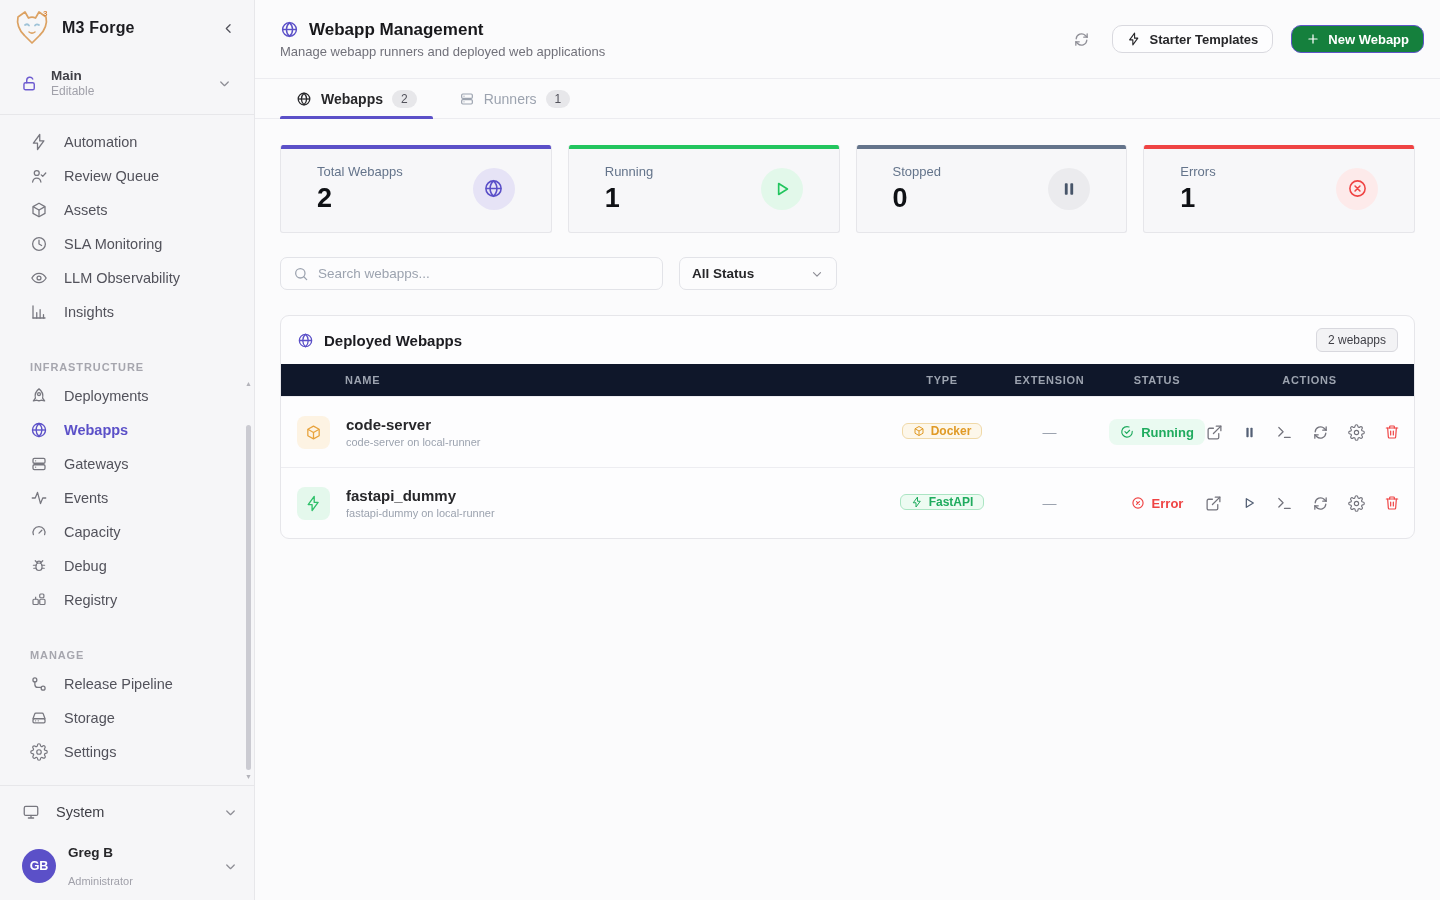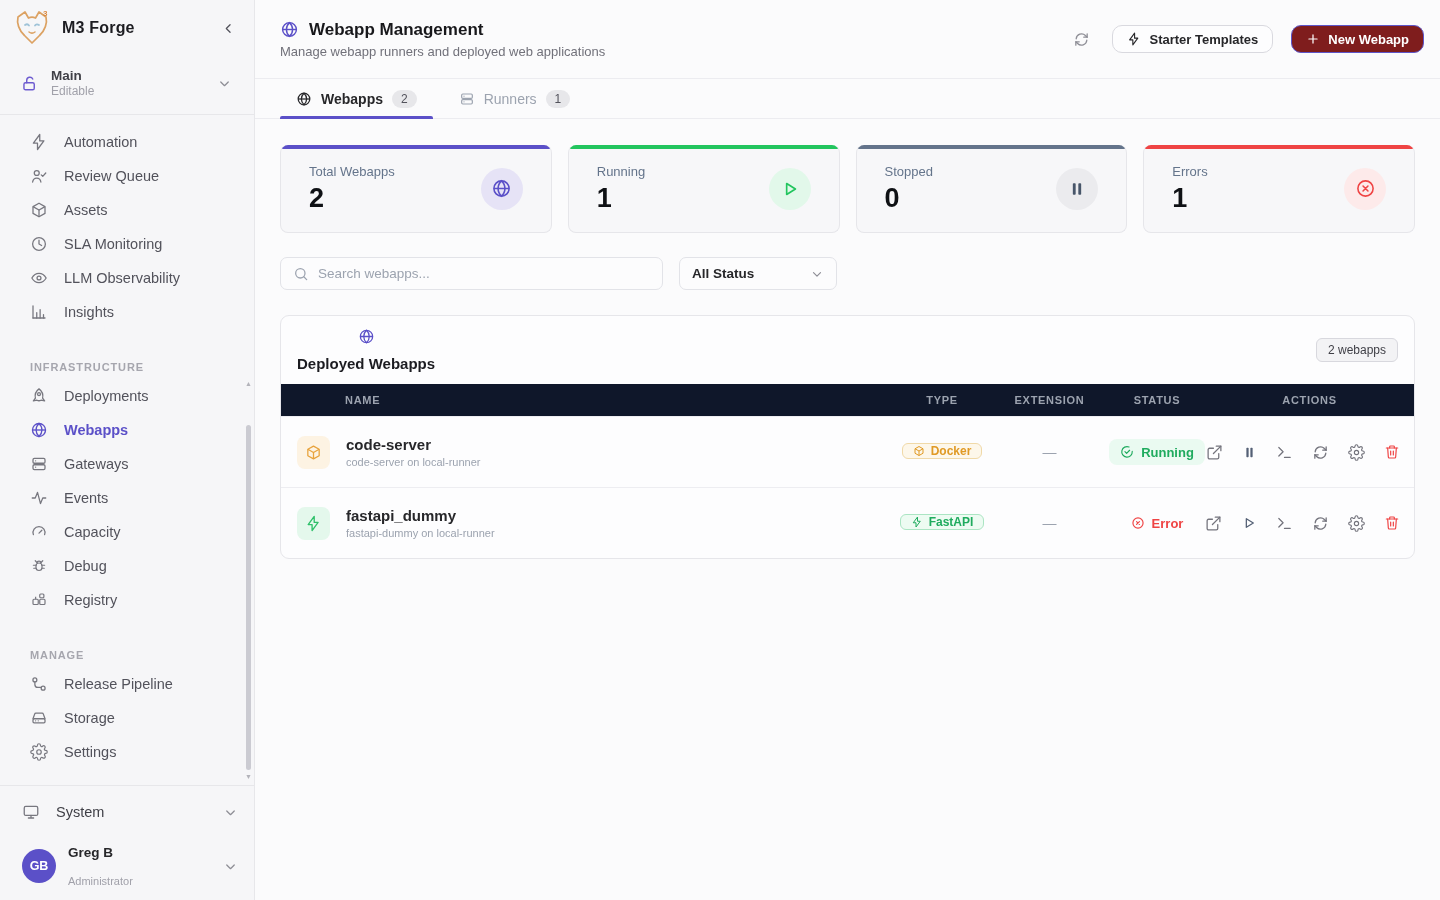--- a/index.html
+++ b/index.html
@@ -47,33 +47,33 @@
   .topbar { height:79px; display:flex; align-items:center; padding:0 16px 0 25px; border-bottom:1px solid #ececf0; }
   .title-block { flex:1; }
   .title-row { display:flex; align-items:center; gap:10px; }
   .title-globe { color:#5b50c8; }
   .page-title { font-size:17px; font-weight:bold; color:#18181b; }
   .page-subtitle { font-size:13px; color:#71717a; margin-top:4px; }
   .topbar-actions { display:flex; align-items:center; gap:18px; }
   .icon-btn { background:none; border:none; color:#8e8e96; cursor:pointer; display:flex; padding:4px; }
   .btn { display:inline-flex; align-items:center; gap:8px; height:28px; padding:0 14px; border-radius:10px; font-size:13px; font-weight:bold; cursor:pointer; font-family:inherit; }
   .btn-secondary { background:#fdfdfe; border:1px solid #d9d9df; color:#27272a; }
-  .btn-primary { background:#7f1d1d; border:1px solid #5e55c9; color:#fff; }
+  .btn-primary { background:#15803d; border:1px solid #5e55c9; color:#fff; }
 
   .tabs-bar { height:40px; display:flex; align-items:stretch; gap:10px; padding:0 25px; border-bottom:1px solid #ececf0; background:#fbfbfc; }
   .tab { position:relative; display:flex; align-items:center; gap:9px; padding:0 16px; font-size:14px; cursor:pointer; color:#9ca3af; }
   .tab .tab-ic { display:flex; color:#9ca3af; }
   .tab.active { color:#27272a; font-weight:bold; }
   .tab.active .tab-ic { color:#27272a; }
   .tab.active::after { content:""; position:absolute; left:0; right:0; bottom:-1px; height:3px; background:#5b50c8; border-radius:2px 2px 0 0; }
   .tab-badge { background:#e7e7ea; color:#52525b; font-size:12px; font-weight:normal; border-radius:999px; padding:2px 9px; }
 
   .content { padding:26px 25px; }
   .stats { display:grid; grid-template-columns:repeat(4,1fr); gap:16px; }
-  .stat-card { position:relative; height:88px; background:#f7f7f9; border:1px solid #e6e6ea; border-top-width:0; border-radius:8px; padding:15px 28px; display:flex; align-items:center; justify-content:space-between; overflow:hidden; }
+  .stat-card { position:relative; height:88px; background:#f7f7f9; border:1px solid #e6e6ea; border-top-width:0; border-radius:3px; padding:15px 36px; display:flex; align-items:center; justify-content:space-between; overflow:hidden; }
   .stat-card::before { content:""; position:absolute; top:0; left:0; right:0; height:4px; }
   .stat-card.purple::before { background:#5b50c8; }
   .stat-card.green::before  { background:#22c55e; }
   .stat-card.slate::before  { background:#64748b; }
   .stat-card.red::before    { background:#ef4444; }
   .stat-label { font-size:13px; color:#64748b; }
   .stat-value { font-size:27px; font-weight:bold; color:#0f1115; margin-top:4px; }
   .stat-icon { width:42px; height:42px; border-radius:50%; display:flex; align-items:center; justify-content:center; }
   .stat-icon.purple { background:#e6e3f6; color:#5b50c8; }
   .stat-icon.green  { background:#e2f8ea; color:#22c55e; }
@@ -82,21 +82,21 @@
 
   .filter-row { margin-top:24px; display:flex; gap:16px; }
   .search-box { width:383px; height:33px; background:#fcfcfd; border:1px solid #e2e3e8; border-radius:7px; display:flex; align-items:center; padding:0 12px; gap:9px; color:#9ca3af; }
   .search-box input { border:none; outline:none; background:transparent; flex:1; font-size:13.5px; color:#3f3f46; font-family:inherit; }
   .search-box input::placeholder { color:#9ca3af; }
   .select-box { width:158px; height:33px; background:#fcfcfd; border:1px solid #e2e3e8; border-radius:7px; display:flex; align-items:center; justify-content:space-between; padding:0 12px; font-size:13.5px; font-weight:bold; color:#27272a; cursor:pointer; }
   .select-box .chev { color:#8e8e96; }
 
   .table-card { margin-top:25px; background:#fdfdfe; border:1px solid #e6e6ea; border-radius:9px; overflow:hidden; }
   .table-head { display:flex; align-items:center; justify-content:space-between; padding:12px 16px; }
-  .table-title-wrap { display:flex; align-items:center; gap:10px;flex-direction:column; }
+  .table-title-wrap { display:flex; align-items:center; gap:10px; }
   .table-title { font-size:15px; font-weight:bold; color:#1c1c21; }
   .count-badge { background:#f3f3f5; border:1px solid #d8d8de; border-radius:6px; padding:4px 11px; font-size:12px; color:#3f3f46; }
   .col-grid { display:grid; grid-template-columns:1fr 120px 95px 120px 185px; align-items:center; padding:0 12px 0 16px; }
   .col-head { background:#0f172a; height:32px; font-size:11px; font-weight:bold; letter-spacing:.7px; color:#9ca3af; }
   .col-head .c-name { padding-left:48px; }
   .c-center { text-align:center; justify-self:center; }
   .c-actions-h { text-align:center; justify-self:center; }
   .row { height:71px; border-top:1px solid #ededf1; }
   .row:first-of-type { border-top:none; }
   .name-cell { display:flex; align-items:center; gap:16px; min-width:0; }

